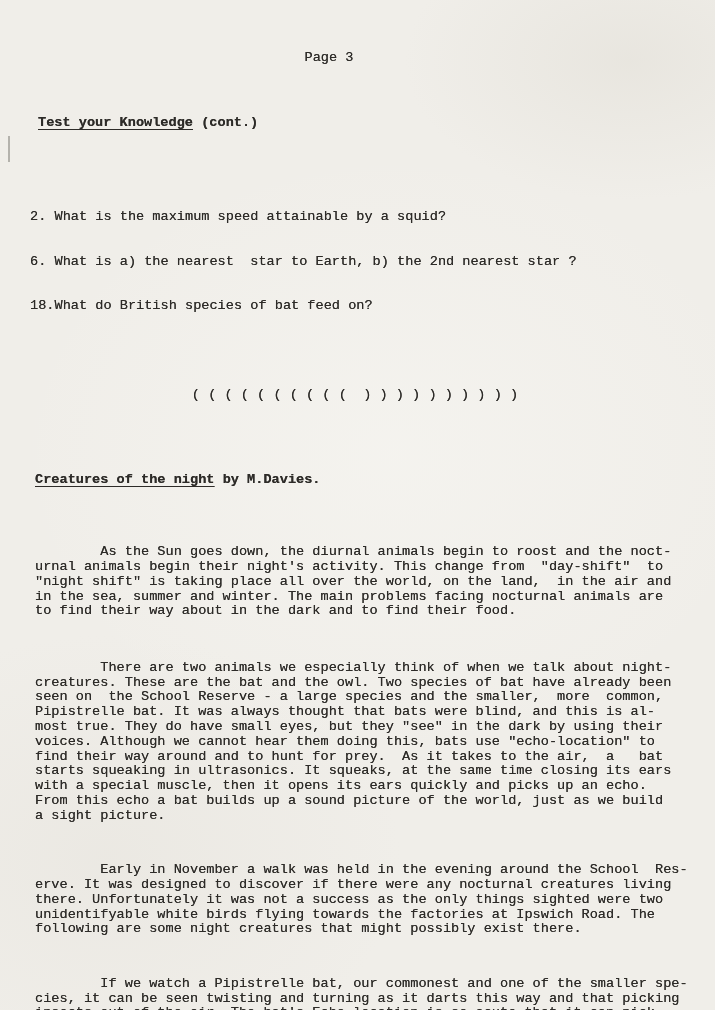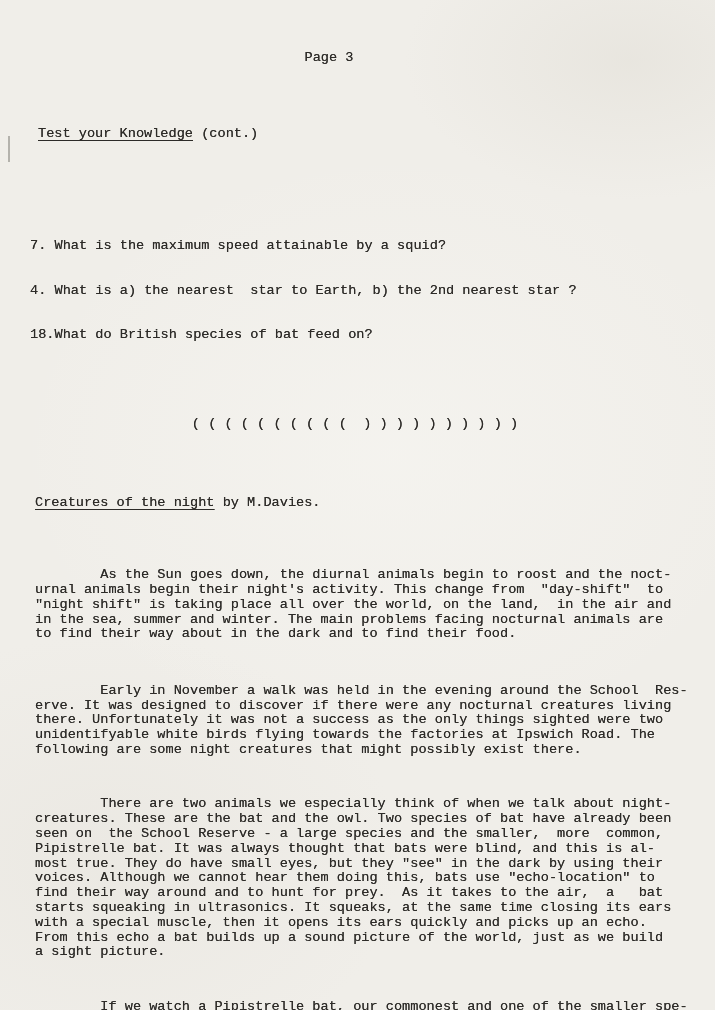--- a/index.html
+++ b/index.html
@@ -25,71 +25,71 @@
     left: 8px; top: 136px;
     width: 2px; height: 26px;
     background: rgba(70,66,60,0.35);
     filter: blur(0.6px);
   }
   .content {
     padding: 7px 22px 0 35px;
     white-space: pre;
     text-shadow: 0 0 0.5px rgba(45,43,40,0.85);
   }
-  .page-num { text-align: center; padding-right: 70px; margin-bottom: 16px; }
-  .quiz-heading { font-weight: normal; margin: 0 0 24px 3px; }
+  .page-num { text-align: center; padding-right: 70px; margin-bottom: 5px; }
+  .quiz-heading { font-weight: bold; margin: 0 0 6px 3px; }
   .u { text-decoration: underline; text-underline-offset: 3px; text-decoration-thickness: 1px; }
   .questions { margin-left: -5px; }
   .divider { text-align: center; padding-right: 18px; }
-  .article-heading { font-weight: normal; margin: 20px 0 13px 0; }
+  .article-heading { font-weight: bold; margin: 26px 0 13px 0; }
   .para { margin: 0 0 10px 0; }
   .para.joined { margin-bottom: 12px; }
 </style>
 </head>
 <body>
 
 <div class="page">
   <div class="edge-mark"></div>
   <div class="content">
 
     <div class="page-num">Page 3</div>
 
     <div class="quiz-heading"><span class="u">Test your Knowledge</span><span> (cont.)</span></div>
 
     <div class="questions">
-      <div class="q">7. What is the maximum speed attainable by a squid?</div>
-      <div class="q">4. What is a) the nearest  star to Earth, b) the 2nd nearest star ?</div>
+      <div class="q">2. What is the maximum speed attainable by a squid?</div>
+      <div class="q">6. What is a) the nearest  star to Earth, b) the 2nd nearest star ?</div>
       <div class="q">18.What do British species of bat feed on?</div>
     </div>
 
     <div class="divider">( ( ( ( ( ( ( ( ( (  ) ) ) ) ) ) ) ) ) )</div>
 
     <div class="article-heading"><span class="u">Creatures of the night</span><span> by M.Davies.</span></div>
 
     <div class="para joined">        As the Sun goes down, the diurnal animals begin to roost and the noct-
 urnal animals begin their night's activity. This change from  "day-shift"  to
 "night shift" is taking place all over the world, on the land,  in the air and
 in the sea, summer and winter. The main problems facing nocturnal animals are
 to find their way about in the dark and to find their food.</div>
-    <div class="para">        Early in November a walk was held in the evening around the School  Res-
-erve. It was designed to discover if there were any nocturnal creatures living
-there. Unfortunately it was not a success as the only things sighted were two
-unidentifyable white birds flying towards the factories at Ipswich Road. The
-following are some night creatures that might possibly exist there.</div>
     <div class="para">        There are two animals we especially think of when we talk about night-
 creatures. These are the bat and the owl. Two species of bat have already been
 seen on  the School Reserve - a large species and the smaller,  more  common,
 Pipistrelle bat. It was always thought that bats were blind, and this is al-
 most true. They do have small eyes, but they "see" in the dark by using their
 voices. Although we cannot hear them doing this, bats use "echo-location" to
 find their way around and to hunt for prey.  As it takes to the air,  a   bat
 starts squeaking in ultrasonics. It squeaks, at the same time closing its ears
 with a special muscle, then it opens its ears quickly and picks up an echo.
 From this echo a bat builds up a sound picture of the world, just as we build
 a sight picture.</div>
+    <div class="para">        Early in November a walk was held in the evening around the School  Res-
+erve. It was designed to discover if there were any nocturnal creatures living
+there. Unfortunately it was not a success as the only things sighted were two
+unidentifyable white birds flying towards the factories at Ipswich Road. The
+following are some night creatures that might possibly exist there.</div>
     <div class="para">        If we watch a Pipistrelle bat, our commonest and one of the smaller spe-
 cies, it can be seen twisting and turning as it darts this way and that picking
 insects out of the air. The bat's Echo-location is so acute that it can pick
 insects out in darkness that we might have difficulty in seeing in full day-
 light. Some of the larger bats eat mainly moths and one of the most striking
 discoveries of  recent years is the way some large moths protect themselves
 against this. They can pick up the sound waves of a bat's squeaks, and when
 this happens, they give out their own squeaks. This confuses the bat (it is
 just like jamming somebody's radar) and is just enough to make the bat unsure
 about where its prey is.  If, however, the bat draws near,  in spite of the

